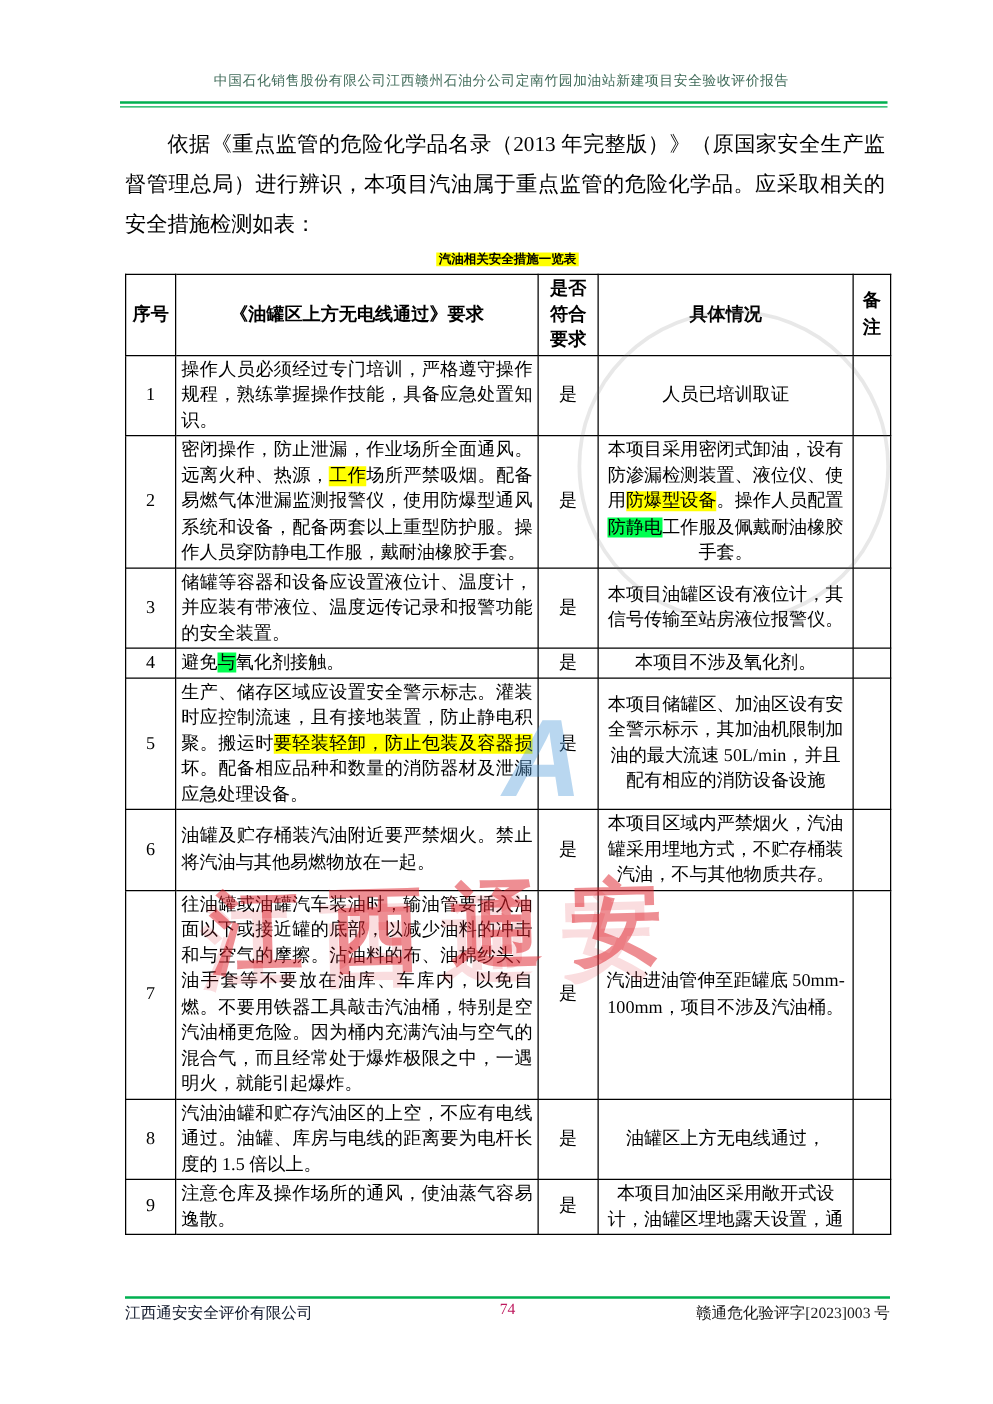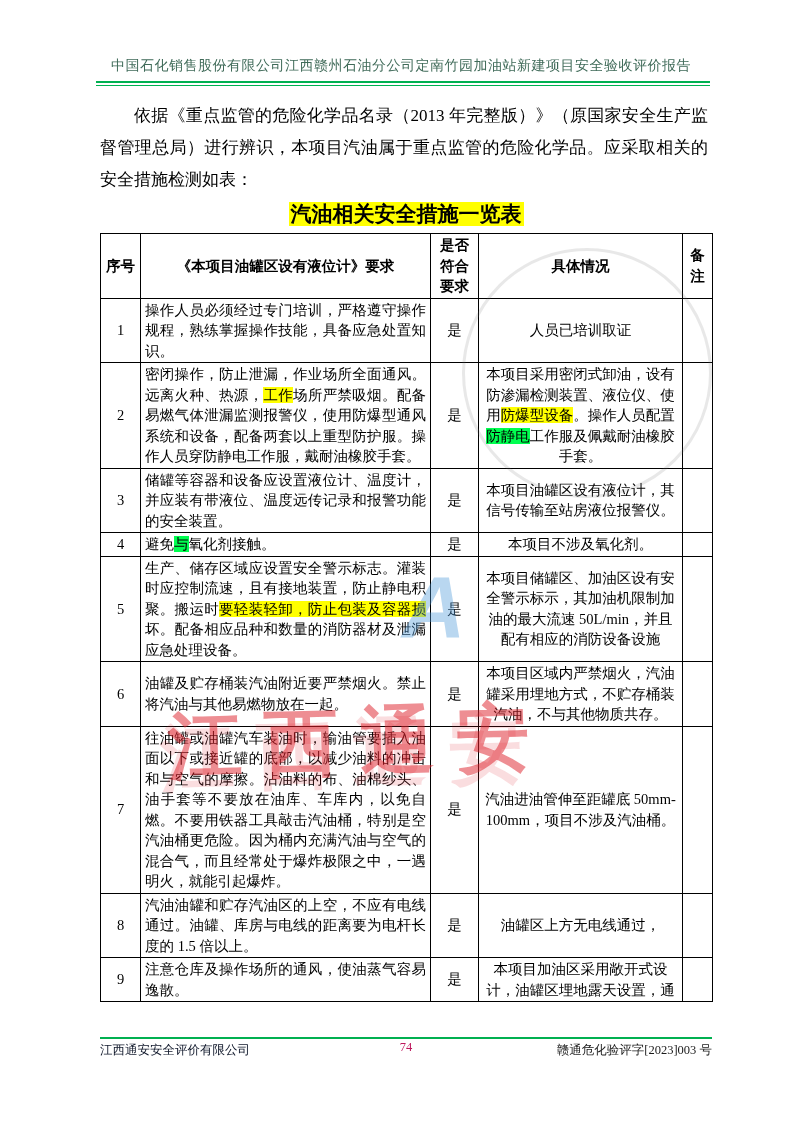--- a/index.html
+++ b/index.html
@@ -8,38 +8,38 @@
     --highlight-green:#00FF50;
   }
   html,body{margin:0;padding:0;}
   body{
     width:794px;height:1123px;position:relative;background:#ffffff;
     font-family:"Liberation Serif","DejaVu Serif",serif;color:#000;
     overflow:hidden;
   }
   .doc-header{
     position:absolute;top:57px;left:96px;right:88px;
-    font-size:14px;text-align:center;color:#3f6a58;letter-spacing:0.5px;
+    font-size:11px;text-align:center;color:#3f6a58;letter-spacing:0.5px;
     white-space:nowrap;
   }
   .header-rule{
     position:absolute;top:81px;left:96px;right:84px;height:2px;
     border-top:2.5px solid var(--rule-green);
     border-bottom:1px solid var(--rule-green);
   }
   .content{position:absolute;left:100px;right:82px;top:100px;z-index:2;}
   .section-heading{
     font-size:17.5px;font-weight:bold;margin:6px 0 10px 0;color:#000;
   }
   .intro{
     font-size:17px;line-height:32px;text-align:justify;text-indent:2em;
     margin:0 4px 4px 0;
   }
   .table-title{
-    text-align:center;font-weight:bold;font-size:21px;margin:2px 0 5px 0;
+    text-align:center;font-weight:bold;font-size:10px;margin:2px 0 5px 0;
   }
   .table-title .hl-title{background:var(--highlight-yellow);padding:0 2px;}
   table.safety{
     border-collapse:collapse;table-layout:fixed;width:612px;
     font-size:14.5px;line-height:20.5px;
   }
   table.safety th,table.safety td{
     border:1px solid #000;padding:1px 4px;vertical-align:middle;
     word-break:break-all;
   }
@@ -96,21 +96,21 @@
     <colgroup>
       <col style="width:40px">
         <col style="width:290px">
         <col style="width:48px">
         <col style="width:204px">
         <col style="width:30px">
     </colgroup>
     <thead>
       <tr>
         <th>序号</th>
-        <th>《本项目油罐区设有液位计》要求</th>
+        <th>《油罐区上方无电线通过》要求</th>
         <th>是否符合要求</th>
         <th>具体情况</th>
         <th>备注</th>
       </tr>
     </thead>
     <tbody>
         <tr>
           <td class="c-no"><span>1</span></td>
           <td class="c-req"><span>操作人员必须经过专门培训，严格遵守操作规程，熟练掌握操作技能，具备应急处置知识。</span></td>
           <td class="c-ok"><span>是</span></td>

